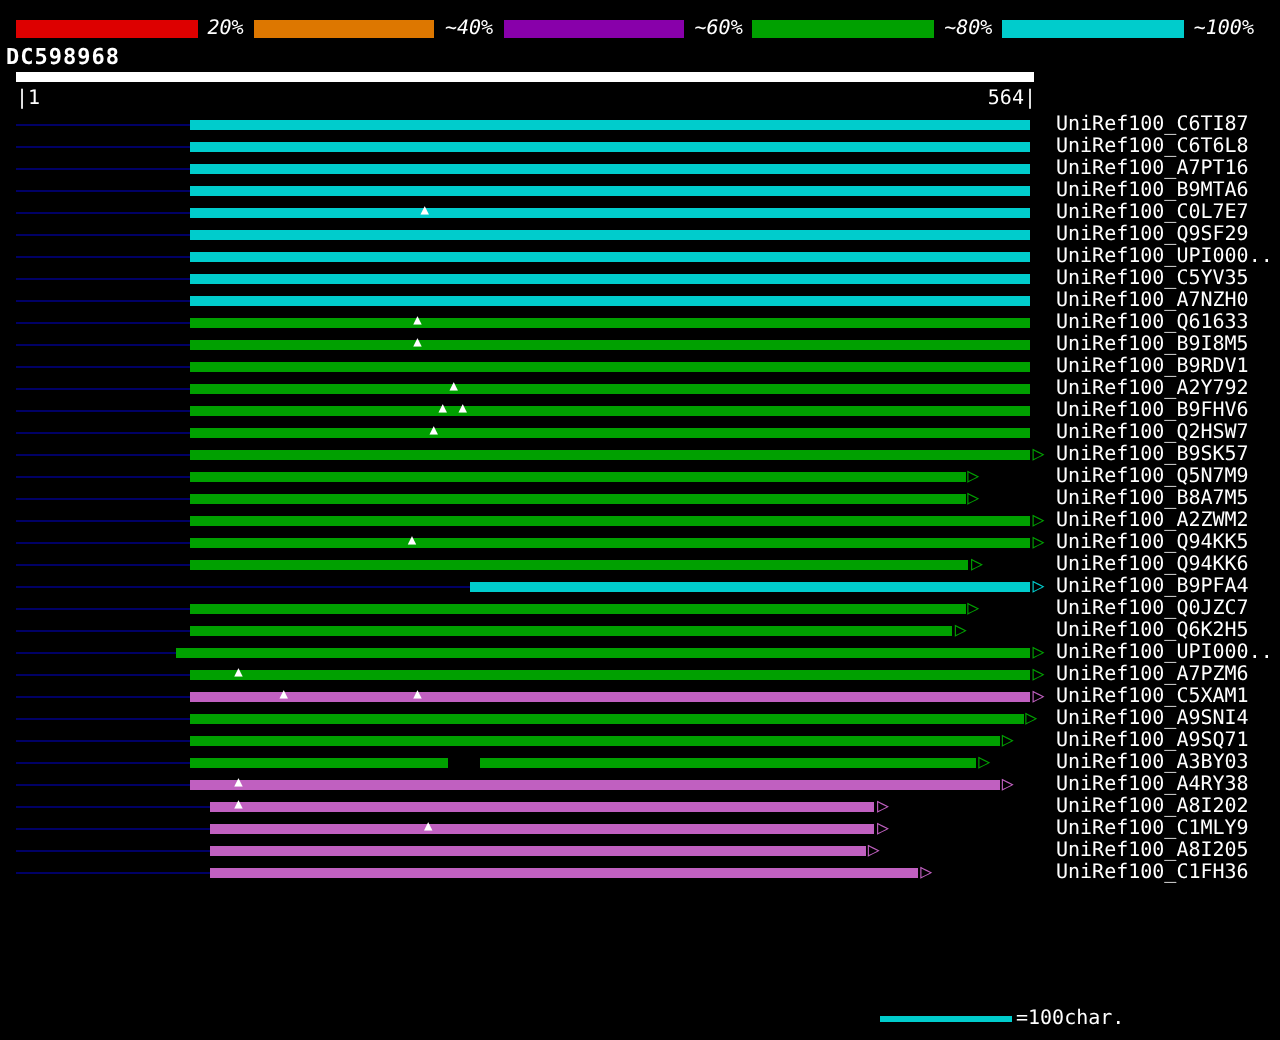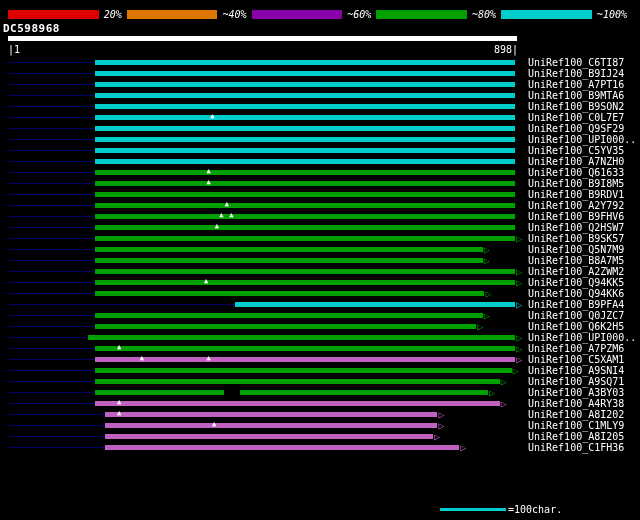--- a/index.html
+++ b/index.html
@@ -44,47 +44,42 @@
       <span class="scalelabel">~60%</span>
       <div class="scaleseg" style="background: rgb(0, 160, 0);"></div>
       <span class="scalelabel">~80%</span>
       <div class="scaleseg" style="background: rgb(0, 204, 204);"></div>
       <span class="scalelabel">~100%</span>
     </div>
 
   <div class="qtitle">DC598968</div>
   <div class="qbar"></div>
   <div class="ruler-left">|1</div>
-  <div class="ruler-right">898|</div>
+  <div class="ruler-right">564|</div>
 
   <div class="rows">
       <div class="row">
         <div class="faintline" style="left: 8px; width: 86.7922px; background: rgb(0, 0, 102);"></div>
         <div class="bar" style="left: 94.7922px; width: 420.4px; background: rgb(0, 204, 204);"></div>
         <span class="hitlabel">UniRef100_C6TI87</span>
       </div>
       <div class="row">
         <div class="faintline" style="left: 8px; width: 86.7922px; background: rgb(0, 0, 102);"></div>
         <div class="bar" style="left: 94.7922px; width: 420.4px; background: rgb(0, 204, 204);"></div>
-        <span class="hitlabel">UniRef100_B9IJ24</span>
+        <span class="hitlabel">UniRef100_C6T6L8</span>
       </div>
       <div class="row">
         <div class="faintline" style="left: 8px; width: 86.7922px; background: rgb(0, 0, 102);"></div>
         <div class="bar" style="left: 94.7922px; width: 420.4px; background: rgb(0, 204, 204);"></div>
         <span class="hitlabel">UniRef100_A7PT16</span>
       </div>
       <div class="row">
         <div class="faintline" style="left: 8px; width: 86.7922px; background: rgb(0, 0, 102);"></div>
         <div class="bar" style="left: 94.7922px; width: 420.4px; background: rgb(0, 204, 204);"></div>
         <span class="hitlabel">UniRef100_B9MTA6</span>
-      </div>
-      <div class="row">
-        <div class="faintline" style="left: 8px; width: 86.7922px; background: rgb(0, 0, 102);"></div>
-        <div class="bar" style="left: 94.7922px; width: 420.4px; background: rgb(0, 204, 204);"></div>
-        <span class="hitlabel">UniRef100_B9SON2</span>
       </div>
       <div class="row">
         <div class="faintline" style="left: 8px; width: 86.7922px; background: rgb(0, 0, 102);"></div>
         <div class="bar" style="left: 94.7922px; width: 420.4px; background: rgb(0, 204, 204);"></div>
         <span class="gapmark" style="left: 210.227px;">▲</span>
         <span class="hitlabel">UniRef100_C0L7E7</span>
       </div>
       <div class="row">
         <div class="faintline" style="left: 8px; width: 86.7922px; background: rgb(0, 0, 102);"></div>
         <div class="bar" style="left: 94.7922px; width: 420.4px; background: rgb(0, 204, 204);"></div>

